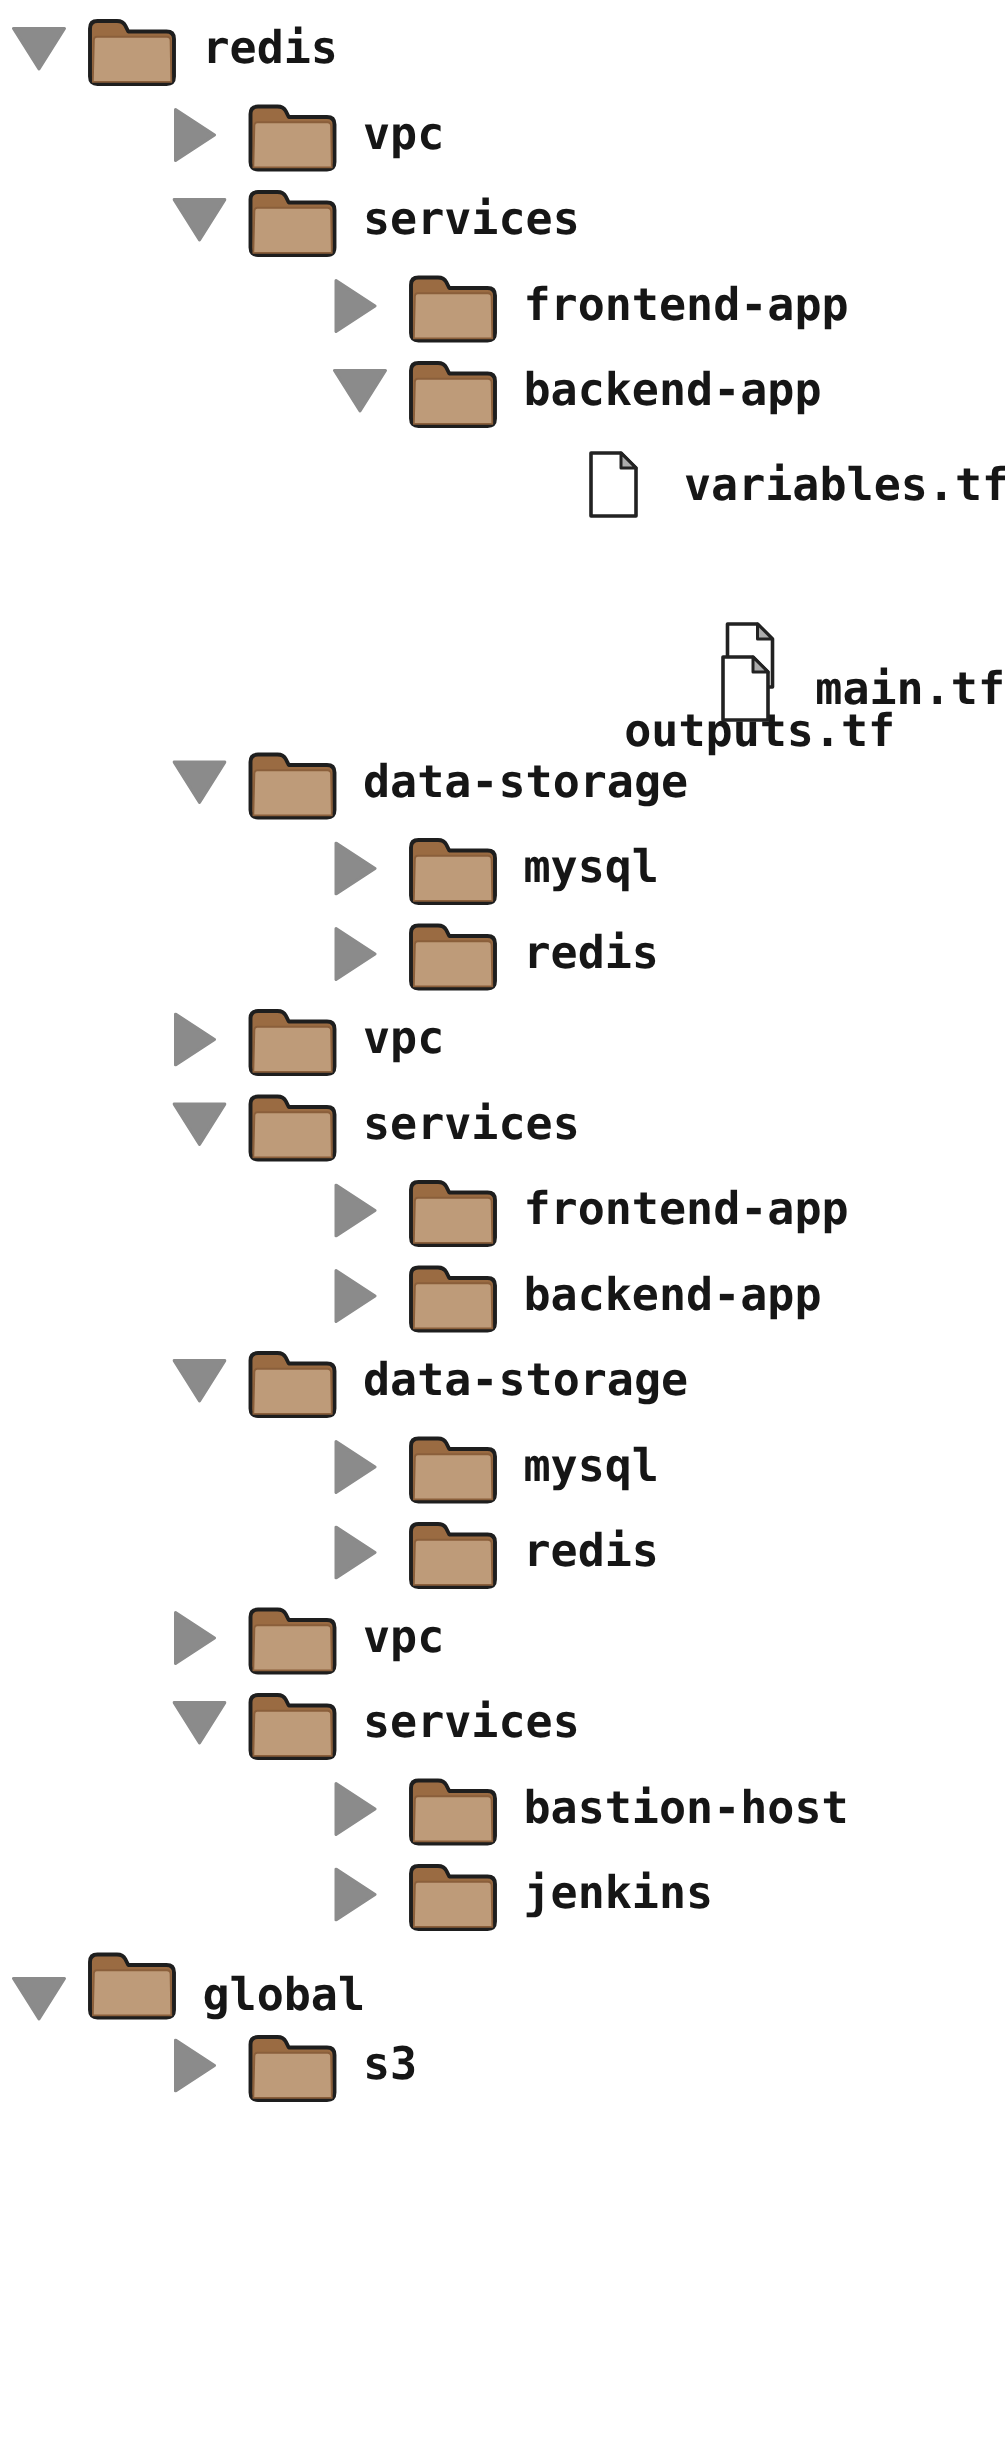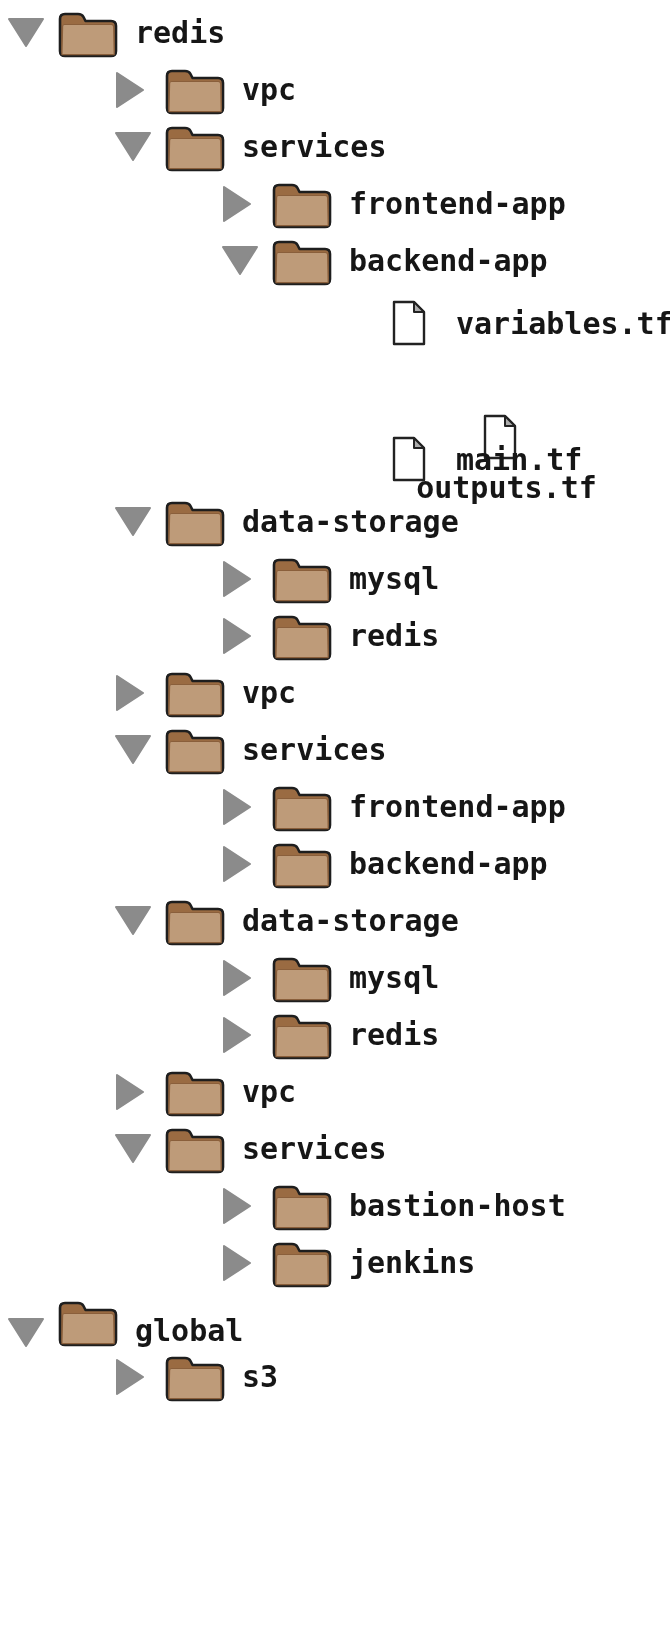--- a/index.html
+++ b/index.html
@@ -137,21 +137,21 @@
     <span class="toggle"></span>
     <span class="icon">
         <svg width="36" height="46" viewBox="0 0 36 46">
           <path d="M3,2 L23,2 L33,12 L33,44 L3,44 Z" fill="#ffffff" stroke="#222222" stroke-width="2.4" stroke-linejoin="round"></path>
           <path d="M23,2 L23,12 L33,12 Z" fill="#acacac" stroke="#222222" stroke-width="2" stroke-linejoin="round"></path>
         </svg>
       </span>
     <span class="label">outputs.tf</span>
   </div>
 
-  <div class="row file" style="padding-left: 321px;">
+  <div class="row file" style="padding-left: 321px; justify-content: flex-end;">
     <span class="toggle"></span>
     <span class="icon">
         <svg width="36" height="46" viewBox="0 0 36 46">
           <path d="M3,2 L23,2 L33,12 L33,44 L3,44 Z" fill="#ffffff" stroke="#222222" stroke-width="2.4" stroke-linejoin="round"></path>
           <path d="M23,2 L23,12 L33,12 Z" fill="#acacac" stroke="#222222" stroke-width="2" stroke-linejoin="round"></path>
         </svg>
       </span>
     <span class="label">main.tf</span>
   </div>
 

